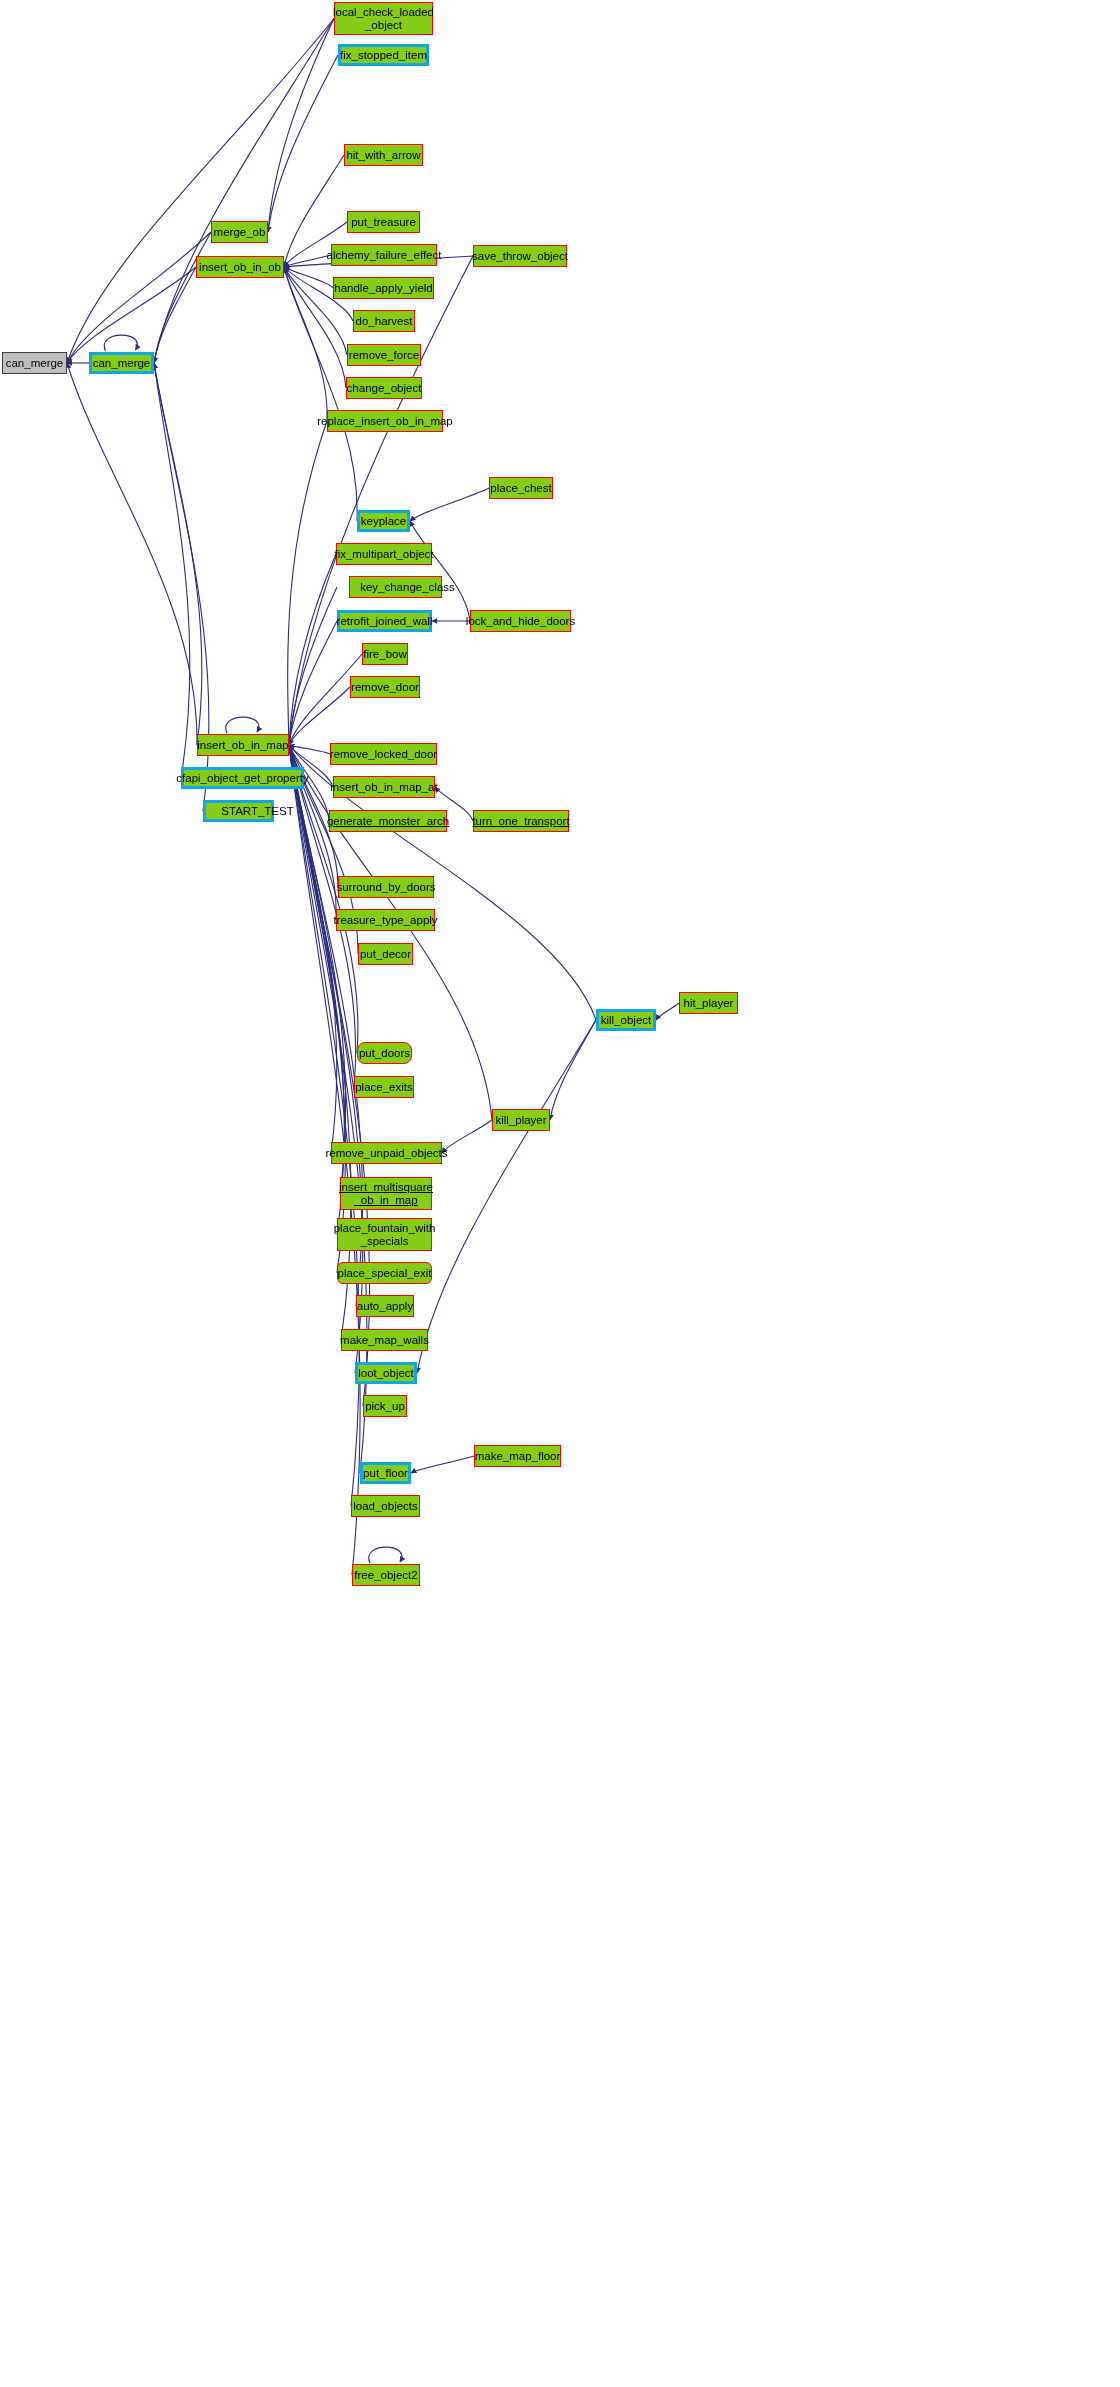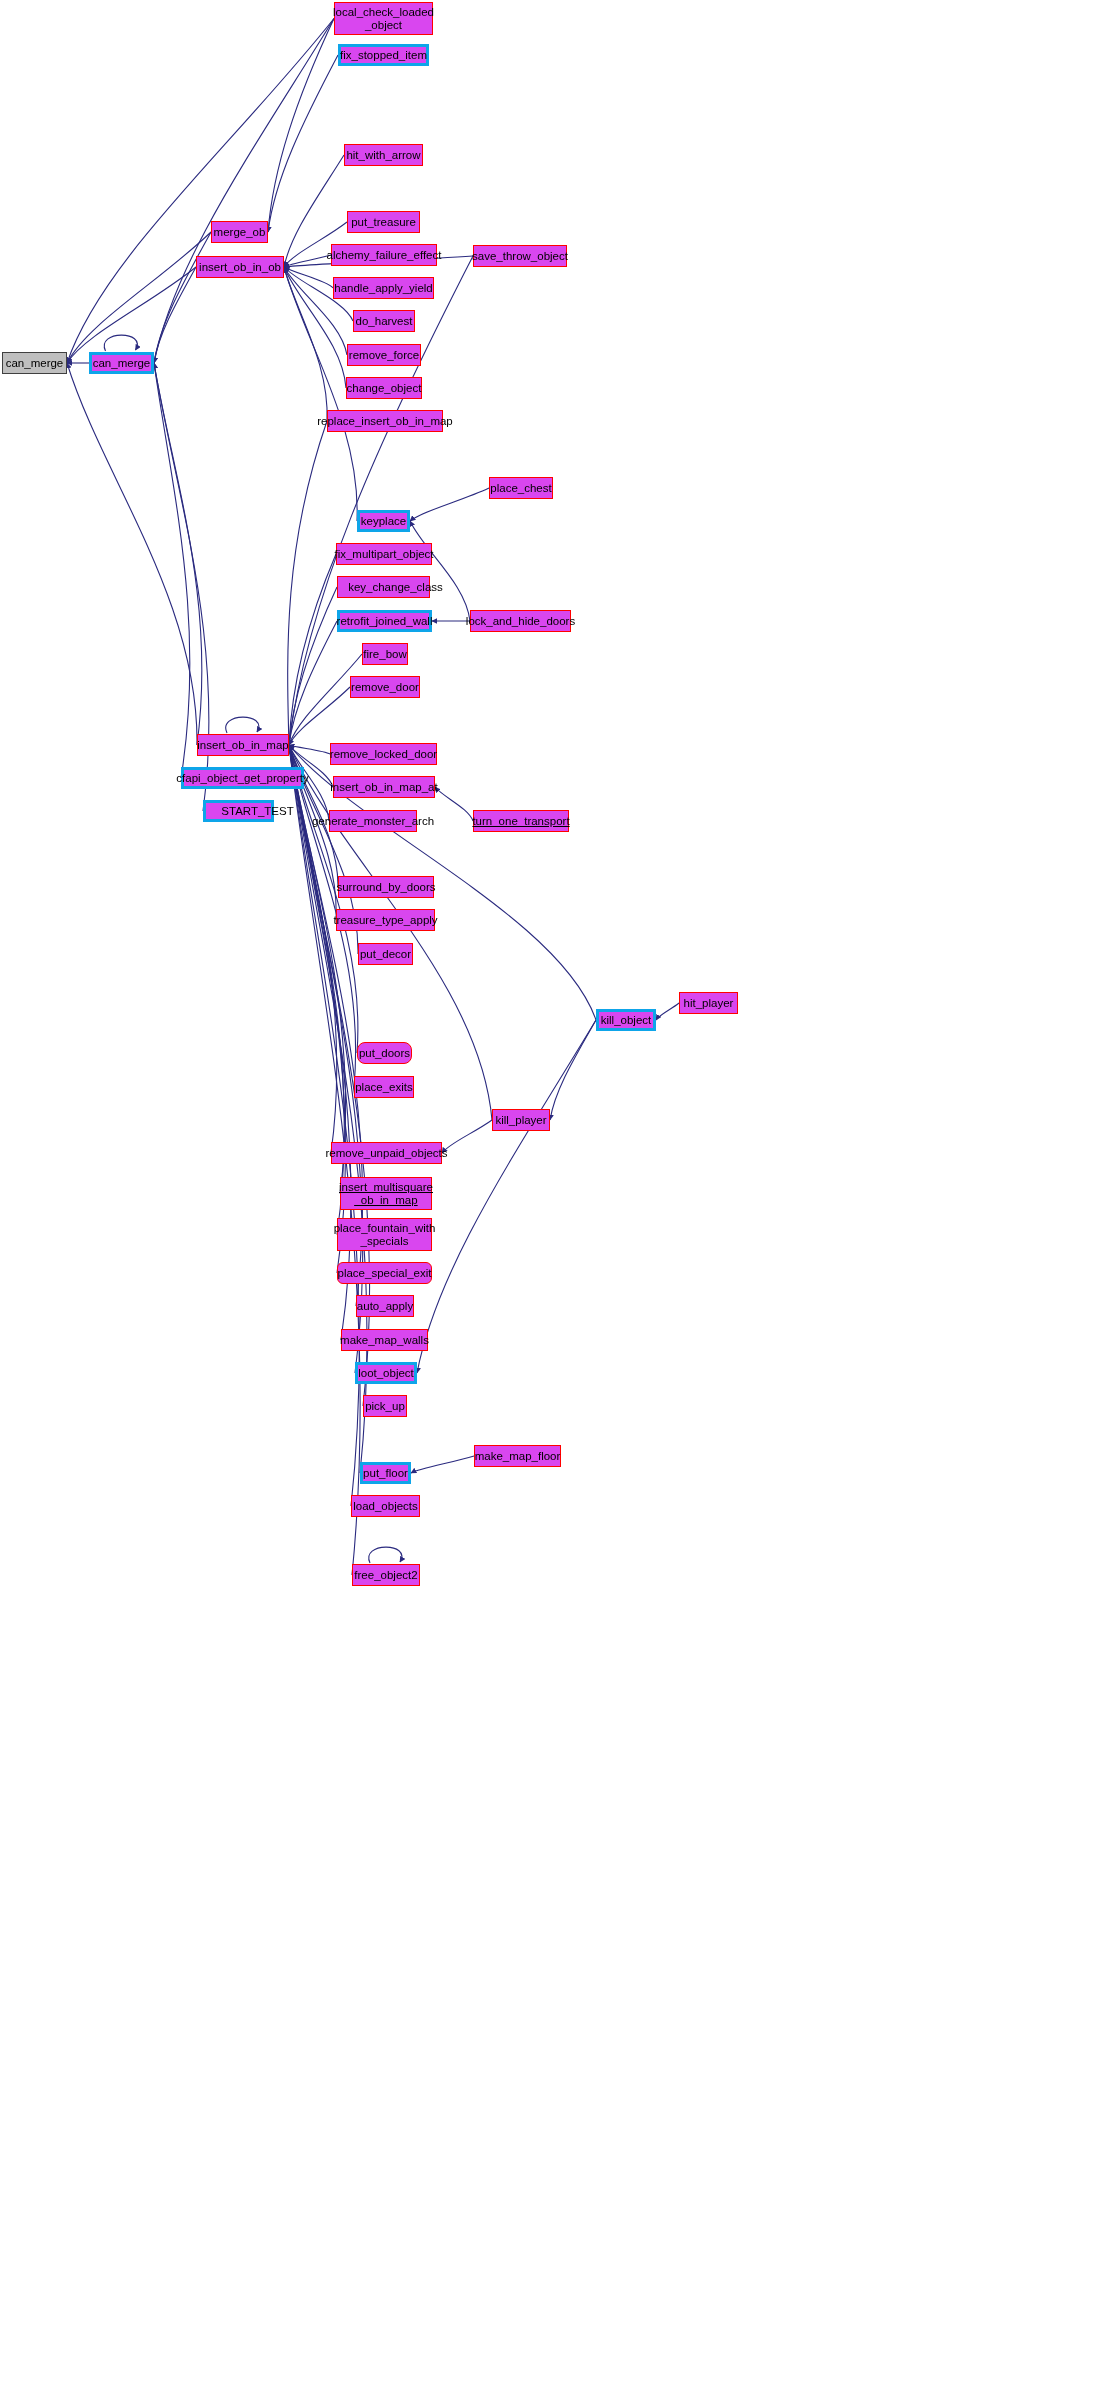--- a/index.html
+++ b/index.html
@@ -21,21 +21,21 @@
   .node{
     position:absolute;
     box-sizing:border-box;
     display:flex;
     align-items:center;
     justify-content:center;
     text-align:center;
     font-size:11.5px;
     line-height:12.5px;
     color:#000000;
-    background:#d946ef;
+    background:#84cc16;
     border:1px solid #ff0000;
     white-space:pre;
     letter-spacing:0px;
     z-index:5;
   }
   .node.black{ border:3px solid #0ea5e9; }
   .node.current{ border:1px solid #404040; background:#bfbfbf; }
 </style>
 </head>
 <body>
@@ -124,30 +124,30 @@
       <div class="node red" style="left: 331px; top: 244px; width: 106px; height: 22px;">alchemy_failure_effect</div>
       <div class="node red" style="left: 333px; top: 277px; width: 101px; height: 22px;">handle_apply_yield</div>
       <div class="node red" style="left: 353px; top: 310px; width: 62px; height: 22px;">do_harvest</div>
       <div class="node red" style="left: 347px; top: 344px; width: 74px; height: 22px;">remove_force</div>
       <div class="node red" style="left: 346px; top: 377px; width: 76px; height: 22px;">change_object</div>
       <div class="node red" style="left: 327px; top: 410px; width: 116px; height: 22px;">replace_insert_ob_in_map</div>
       <div class="node red" style="left: 473px; top: 245px; width: 94px; height: 22px;">save_throw_object</div>
       <div class="node red" style="left: 489px; top: 477px; width: 64px; height: 22px;">place_chest</div>
       <div class="node black" style="left: 357px; top: 510px; width: 53px; height: 22px;">keyplace</div>
       <div class="node red" style="left: 336px; top: 543px; width: 96px; height: 22px;">fix_multipart_object</div>
-      <div class="node red" style="left: 337px; top: 576px; width: 93px; height: 22px; padding-left: 24px;">key_change_class</div>
+      <div class="node red" style="left: 349px; top: 576px; width: 93px; height: 22px; padding-left: 24px;">key_change_class</div>
       <div class="node black" style="left: 337px; top: 610px; width: 95px; height: 22px;">retrofit_joined_wall</div>
       <div class="node red" style="left: 470px; top: 610px; width: 101px; height: 22px;">lock_and_hide_doors</div>
       <div class="node red" style="left: 362px; top: 643px; width: 46px; height: 22px;">fire_bow</div>
       <div class="node red" style="left: 350px; top: 676px; width: 70px; height: 22px;">remove_door</div>
       <div class="node red" style="left: 197px; top: 734px; width: 92px; height: 22px;">insert_ob_in_map</div>
       <div class="node red" style="left: 330px; top: 743px; width: 107px; height: 22px;">remove_locked_door</div>
       <div class="node red" style="left: 333px; top: 776px; width: 102px; height: 22px;">insert_ob_in_map_at</div>
       <div class="node red" style="left: 473px; top: 810px; width: 96px; height: 22px; text-decoration: underline;">turn_one_transport</div>
-      <div class="node red" style="left: 329px; top: 810px; width: 88px; height: 22px;">generate_monster_arch</div>
+      <div class="node red" style="left: 329px; top: 810px; width: 118px; height: 22px; text-decoration: underline;">generate_monster_arch</div>
       <div class="node black" style="left: 181px; top: 767px; width: 123px; height: 22px;">cfapi_object_get_property</div>
       <div class="node black" style="left: 203px; top: 800px; width: 71px; height: 22px; padding-left: 38px;">START_TEST</div>
       <div class="node red" style="left: 338px; top: 876px; width: 96px; height: 22px;">surround_by_doors</div>
       <div class="node red" style="left: 336px; top: 909px; width: 99px; height: 22px;">treasure_type_apply</div>
       <div class="node red" style="left: 358px; top: 943px; width: 55px; height: 22px;">put_decor</div>
       <div class="node red" style="left: 679px; top: 992px; width: 59px; height: 22px;">hit_player</div>
       <div class="node black" style="left: 596px; top: 1009px; width: 60px; height: 22px;">kill_object</div>
       <div class="node red" style="left: 357px; top: 1042px; width: 55px; height: 22px; border-radius: 8px;">put_doors</div>
       <div class="node red" style="left: 354px; top: 1076px; width: 60px; height: 22px;">place_exits</div>
       <div class="node red" style="left: 492px; top: 1109px; width: 58px; height: 22px;">kill_player</div>

